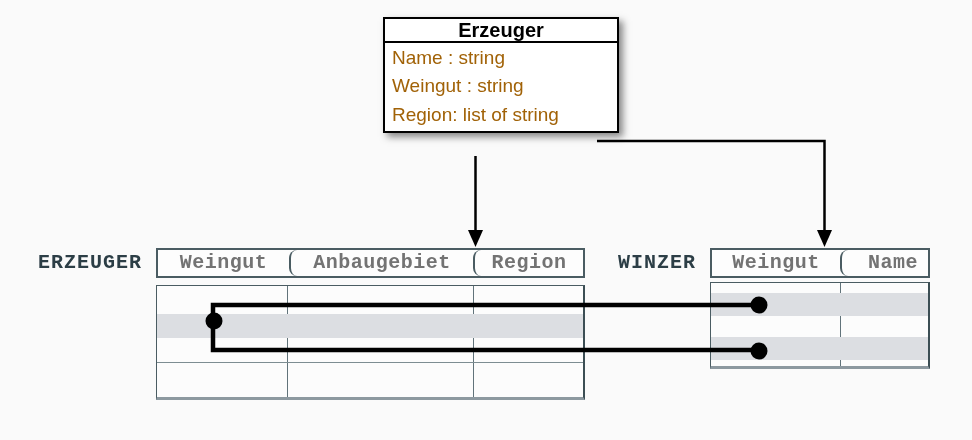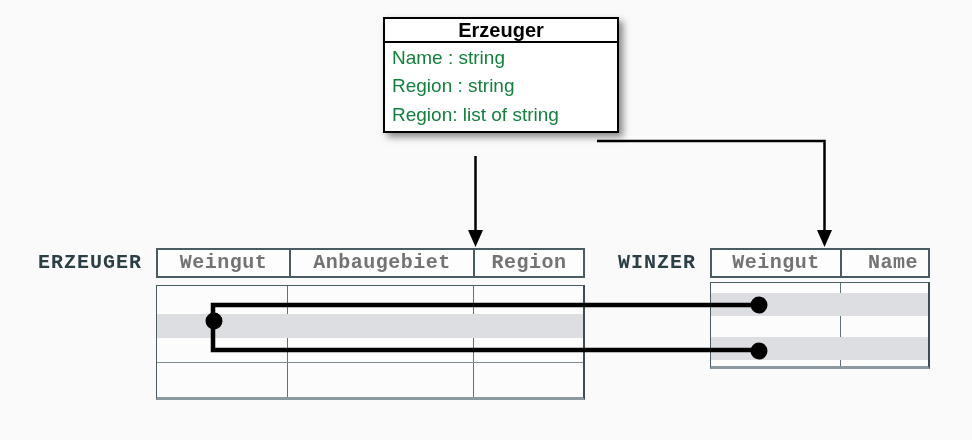--- a/index.html
+++ b/index.html
@@ -31,21 +31,21 @@
     font-weight: bold;
     color: #000;
     border-bottom: 2px solid #000000;
     background: #ffffff;
   }
   .class-attrs { padding: 1px 0 2px 7px; }
   .class-attr {
     height: 28.4px;
     line-height: 28.4px;
     font-size: 19px;
-    color: #15803d;
+    color: #a16207;
     white-space: nowrap;
   }
 
   
   .tbl-label {
     position: absolute;
     font-family: "Liberation Mono", monospace;
     font-weight: bold;
     font-size: 20px;
     letter-spacing: 1px;
@@ -67,21 +67,21 @@
     text-align: center;
     line-height: 26px;
     font-family: "Liberation Mono", monospace;
     font-weight: bold;
     font-size: 20px;
     letter-spacing: 0.5px;
     color: #737373;
     white-space: nowrap;
     overflow: hidden;
   }
-  .tbl-header .cell + .cell { border-left: 2px solid #4a5c62; }
+  .tbl-header .cell + .cell { border-left: 2px solid #4a5c62; border-radius: 8px; }
 
   
   .tbl-body {
     position: absolute;
     background: #fcfcfc;
     border: 1px solid #4a5c62;
     border-right: 2px solid #3c4e54;
     border-bottom: 3px solid #8d99a0;
     z-index: 2;
   }
@@ -113,21 +113,21 @@
 </style>
 </head>
 <body>
 
 <div class="canvas">
 
   <div class="class-box">
     <div class="class-title">Erzeuger</div>
     <div class="class-attrs">
       <div class="class-attr">Name : string</div>
-      <div class="class-attr">Region : string</div>
+      <div class="class-attr">Weingut : string</div>
       <div class="class-attr">Region: list of string</div>
     </div>
   </div>
 
   <div class="tbl-label" style="left:38px; top:251px;">ERZEUGER</div>
 
   <div class="tbl-header" style="left:156px; top:248px; width:429px;">
     <div class="cell" style="width:131px;">Weingut</div>
     <div class="cell" style="width:184px;">Anbaugebiet</div>
     <div class="cell" style="width:110px;">Region</div>

